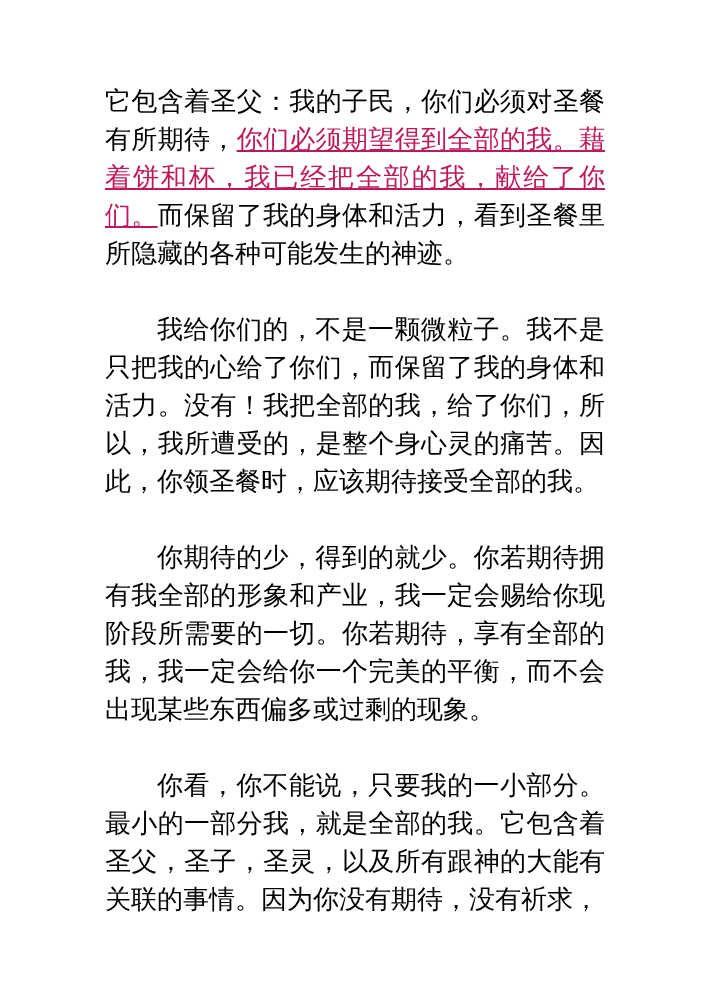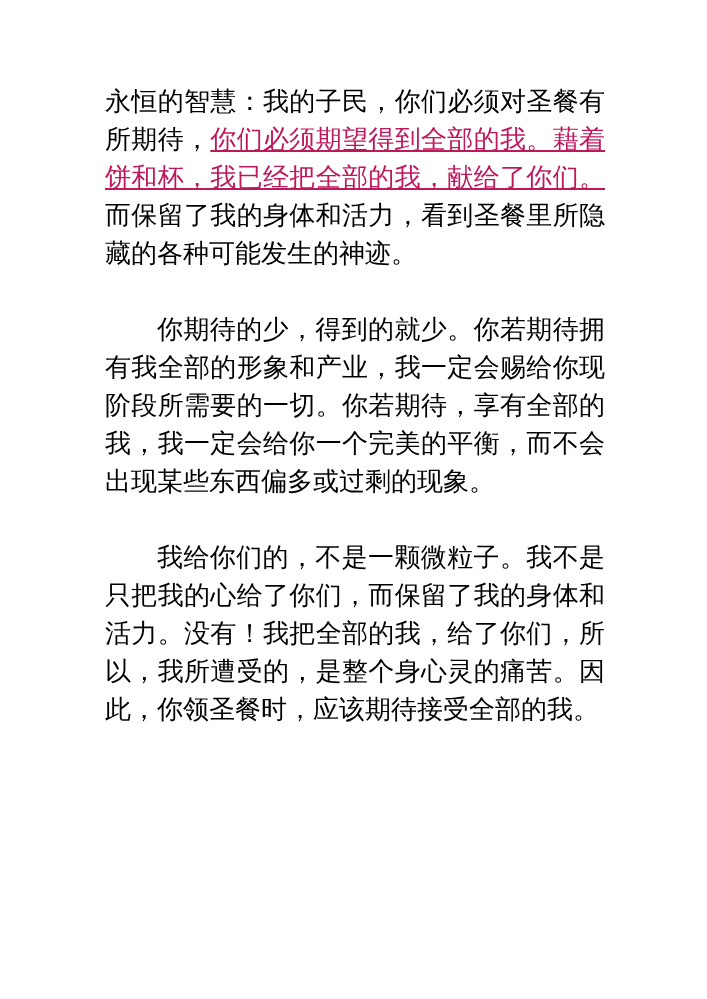--- a/index.html
+++ b/index.html
@@ -28,21 +28,22 @@
   .paragraph.indented { text-indent: 2em; }
   .seg-black { color: #000000; }
   .seg-red { color: #be185d; text-decoration: underline; }
 </style>
 </head>
 <body>
 
 <div class="page">
   <div class="text-block">
 
-    <p class="paragraph"><span class="seg-black">永恒的智慧：我的子民，你们必须对圣餐有所期待，</span><span class="seg-red">你们必须期望得到全部的我。藉着饼和杯，我已经把全部的我，献给了你们。</span><span class="seg-black">而保留了我的身体和活力，看到圣餐里所隐藏的各种可能发生的神迹。</span></p>
+    <p class="paragraph"><span class="seg-black">它包含着圣父：我的子民，你们必须对圣餐有所期待，</span><span class="seg-red">你们必须期望得到全部的我。藉着饼和杯，我已经把全部的我，献给了你们。</span><span class="seg-black">而保留了我的身体和活力，看到圣餐里所隐藏的各种可能发生的神迹。</span></p>
+
+    <p class="paragraph indented"><span class="seg-black">我给你们的，不是一颗微粒子。我不是只把我的心给了你们，而保留了我的身体和活力。没有！我把全部的我，给了你们，所以，我所遭受的，是整个身心灵的痛苦。因此，你领圣餐时，应该期待接受全部的我。</span></p>
 
     <p class="paragraph indented"><span class="seg-black">你期待的少，得到的就少。你若期待拥有我全部的形象和产业，我一定会赐给你现阶段所需要的一切。你若期待，享有全部的我，我一定会给你一个完美的平衡，而不会出现某些东西偏多或过剩的现象。</span></p>
 
-    <p class="paragraph indented"><span class="seg-black">我给你们的，不是一颗微粒子。我不是只把我的心给了你们，而保留了我的身体和活力。没有！我把全部的我，给了你们，所以，我所遭受的，是整个身心灵的痛苦。因此，你领圣餐时，应该期待接受全部的我。</span></p>
-
+    <p class="paragraph indented"><span class="seg-black">你看，你不能说，只要我的一小部分。最小的一部分我，就是全部的我。它包含着圣父，圣子，圣灵，以及所有跟神的大能有关联的事情。因为你没有期待，没有祈求，</span></p>
 
   </div>
 </div>
 
 </body></html>

